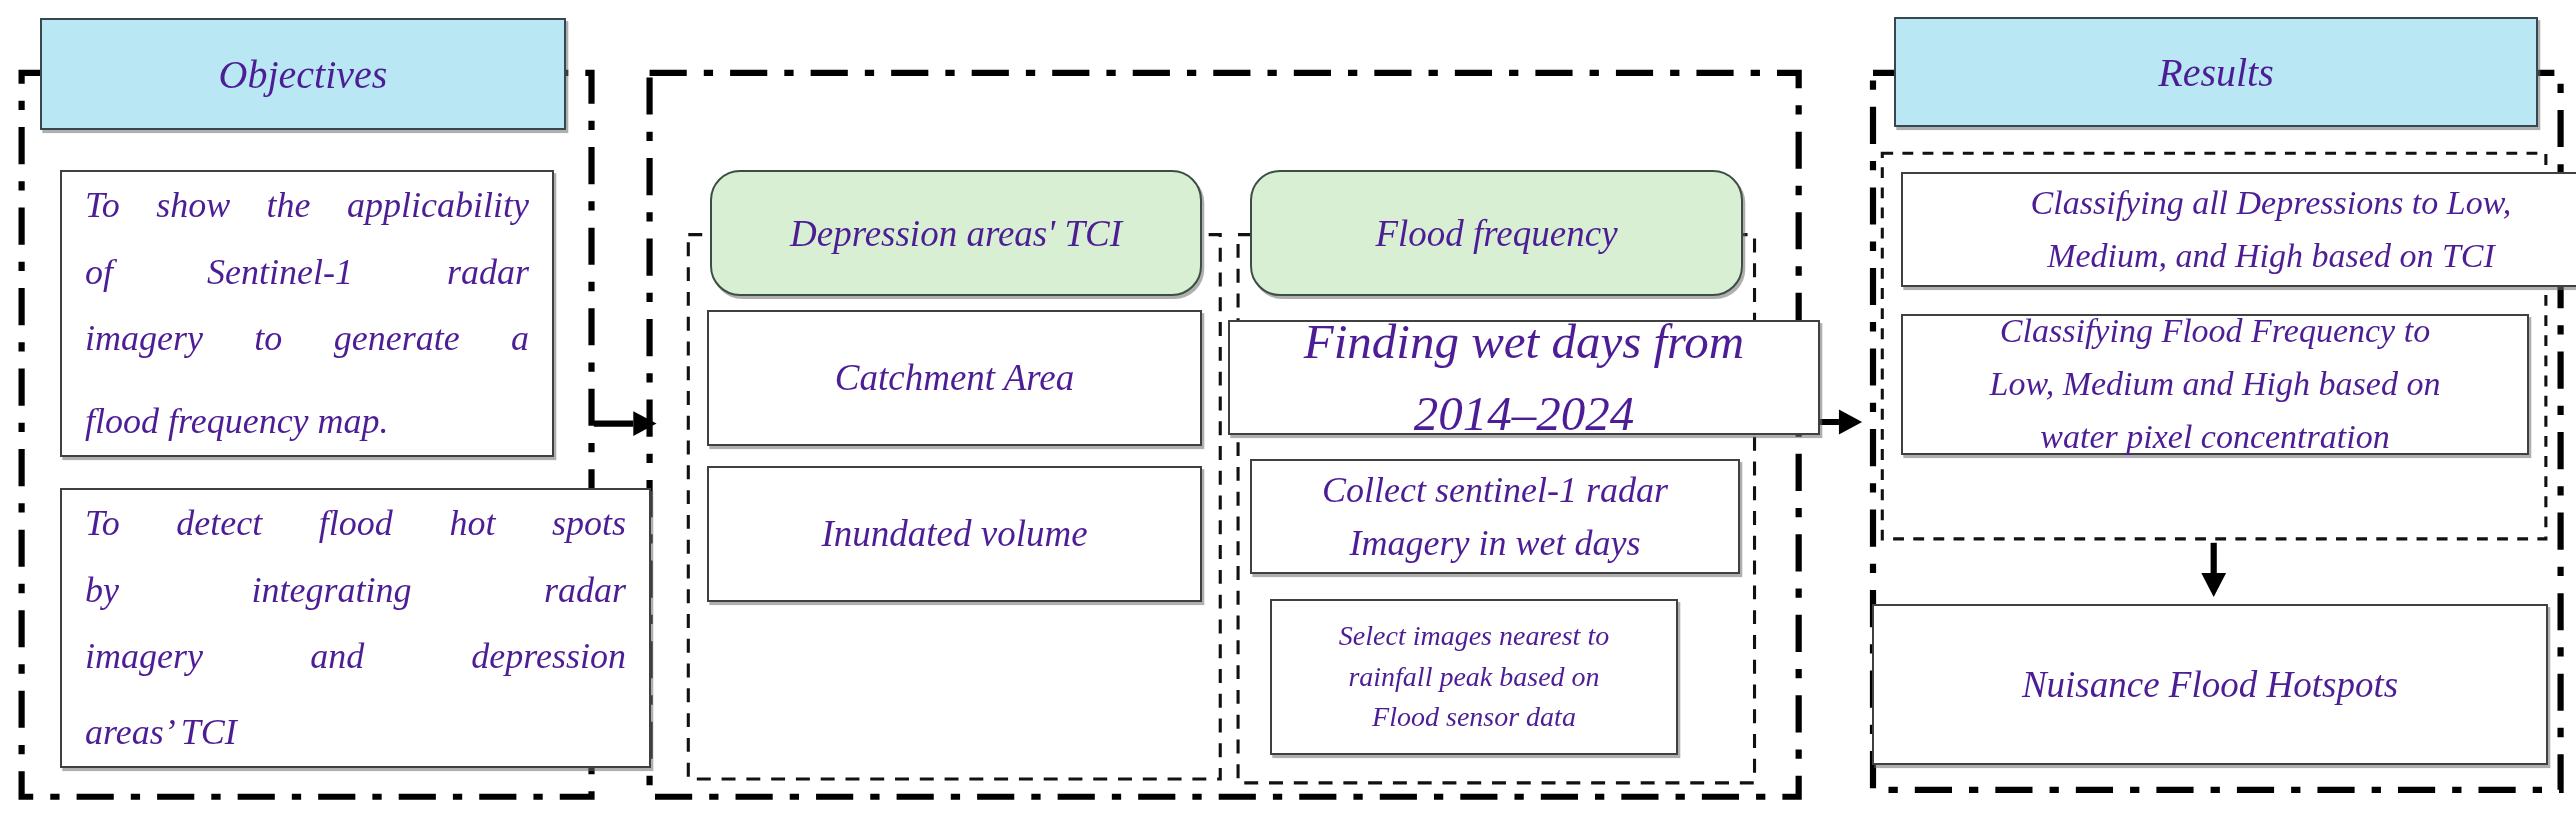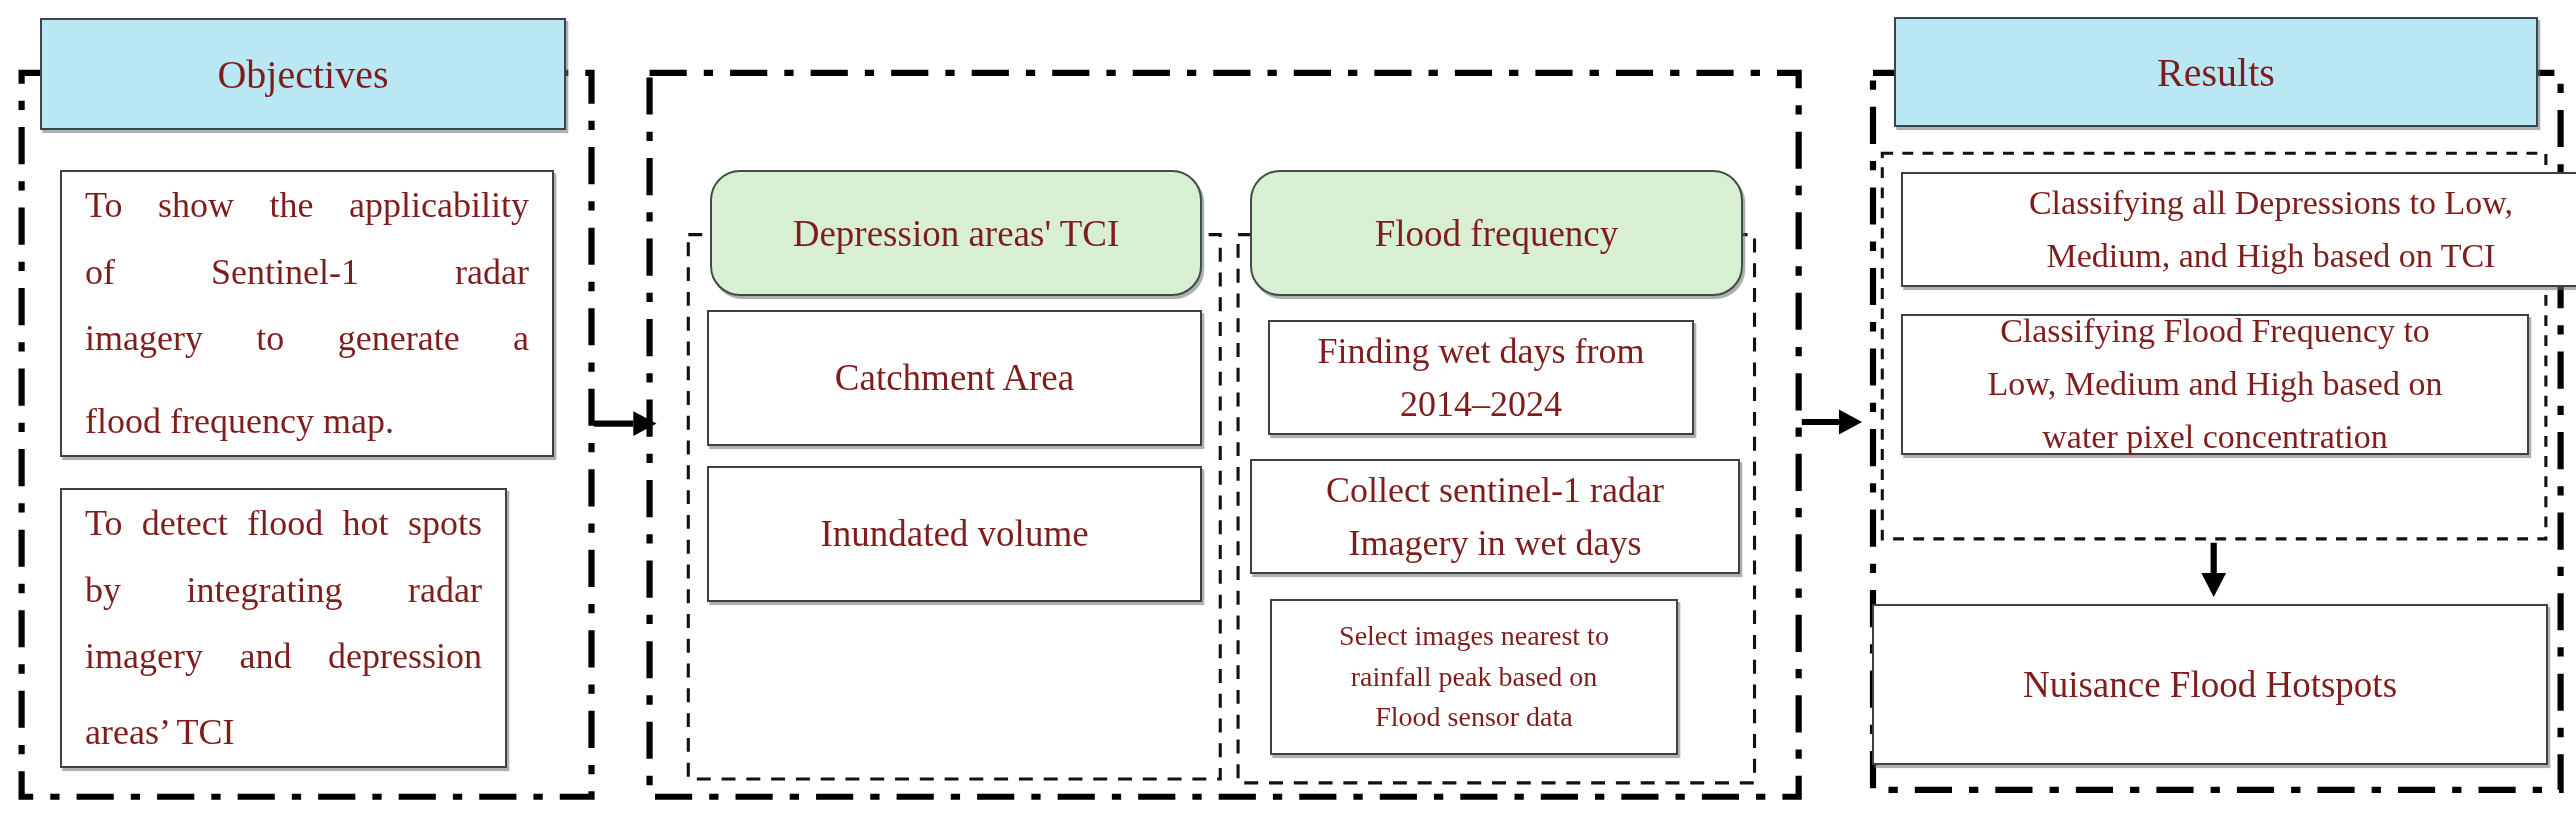--- a/index.html
+++ b/index.html
@@ -1,19 +1,20 @@
 <!DOCTYPE html>
 <html style="font-size:12.4px"><head>
 <meta charset="utf-8">
 <style>
   html,body { margin:0; padding:0; background:#ffffff; }
   #canvas {
     position:relative; width:2576px; height:820px; background:#ffffff;
-    font-family:"Liberation Serif","DejaVu Serif",serif; color:#7f1d1d;
+    font-family:"Liberation Serif","DejaVu Serif",serif; color:#4c1d95;
     overflow:hidden;
+    font-style:italic;
   }
   #decor { position:absolute; left:0; top:0; z-index:0; }
 
   .box {
     position:absolute; box-sizing:border-box; background:#ffffff;
     border:2.3px solid #404040; display:flex; align-items:center; justify-content:center;
     text-align:center; z-index:2; box-shadow:2.3px 3.1px 0 rgba(110,110,110,.55);
   }
   .hdr  { background:#b9e8f4; border-color:#37474f; font-size:40px; }
   .ghdr { background:#d9efd3; border-color:#3c4f44; font-size:37px;border-radius:30px; }
@@ -22,30 +23,30 @@
   .big  { font-size:37px; }
 
   .pbox { flex-direction:column; align-items:stretch; justify-content:space-between;
           font-size:36px; line-height:1.85; padding:0 23px; }
   .jl   { white-space:pre-line; text-align:justify; text-align-last:justify; text-justify:inter-word; }
   .ll   { text-align:left; }
 
   
   #o-hdr { left:40px;  top:18px;  width:526px;  height:112px; }
   #ob1   { left:60px;  top:170px; width:494px;  height:287px; }
-  #ob2   { left:60px;  top:488px; width:447px;  height:280px; }
+  #ob2   { left:60px;  top:488px; width:591px;  height:280px; }
 
   
   #m-hdr { left:713px;  top:17px;  width:1026px; height:112px; }
   #g1    { left:710px;  top:170px; width:492px;  height:126px; }
   #m1    { left:707px;  top:310px; width:495px;  height:136px; }
   #m2    { left:707px;  top:466px; width:495px;  height:136px; }
   #m3    { left:707px;  top:623px; width:495px;  height:136px; }
   #g2    { left:1250px; top:170px; width:493px;  height:126px; }
-  #f1    { left:1268px; top:320px; width:426px;  height:115px; font-size:36px; }
+  #f1    { left:1228px; top:320px; width:592px;  height:115px; font-size:49px; }
   #f2    { left:1250px; top:459px; width:490px;  height:115px; font-size:36px; }
   #f3    { left:1270px; top:599px; width:408px;  height:156px; font-size:28px; }
 
   
   #r-hdr { left:1894px; top:17px;  width:644px; height:110px; }
   #r1    { left:1901px; top:172px; width:728px; height:115px;padding-left:12px; }
   #r2    { left:1901px; top:314px; width:628px; height:141px; }
   #r3    { left:1872px; top:604px; width:676px; height:161px; }
 </style>
 </head>

